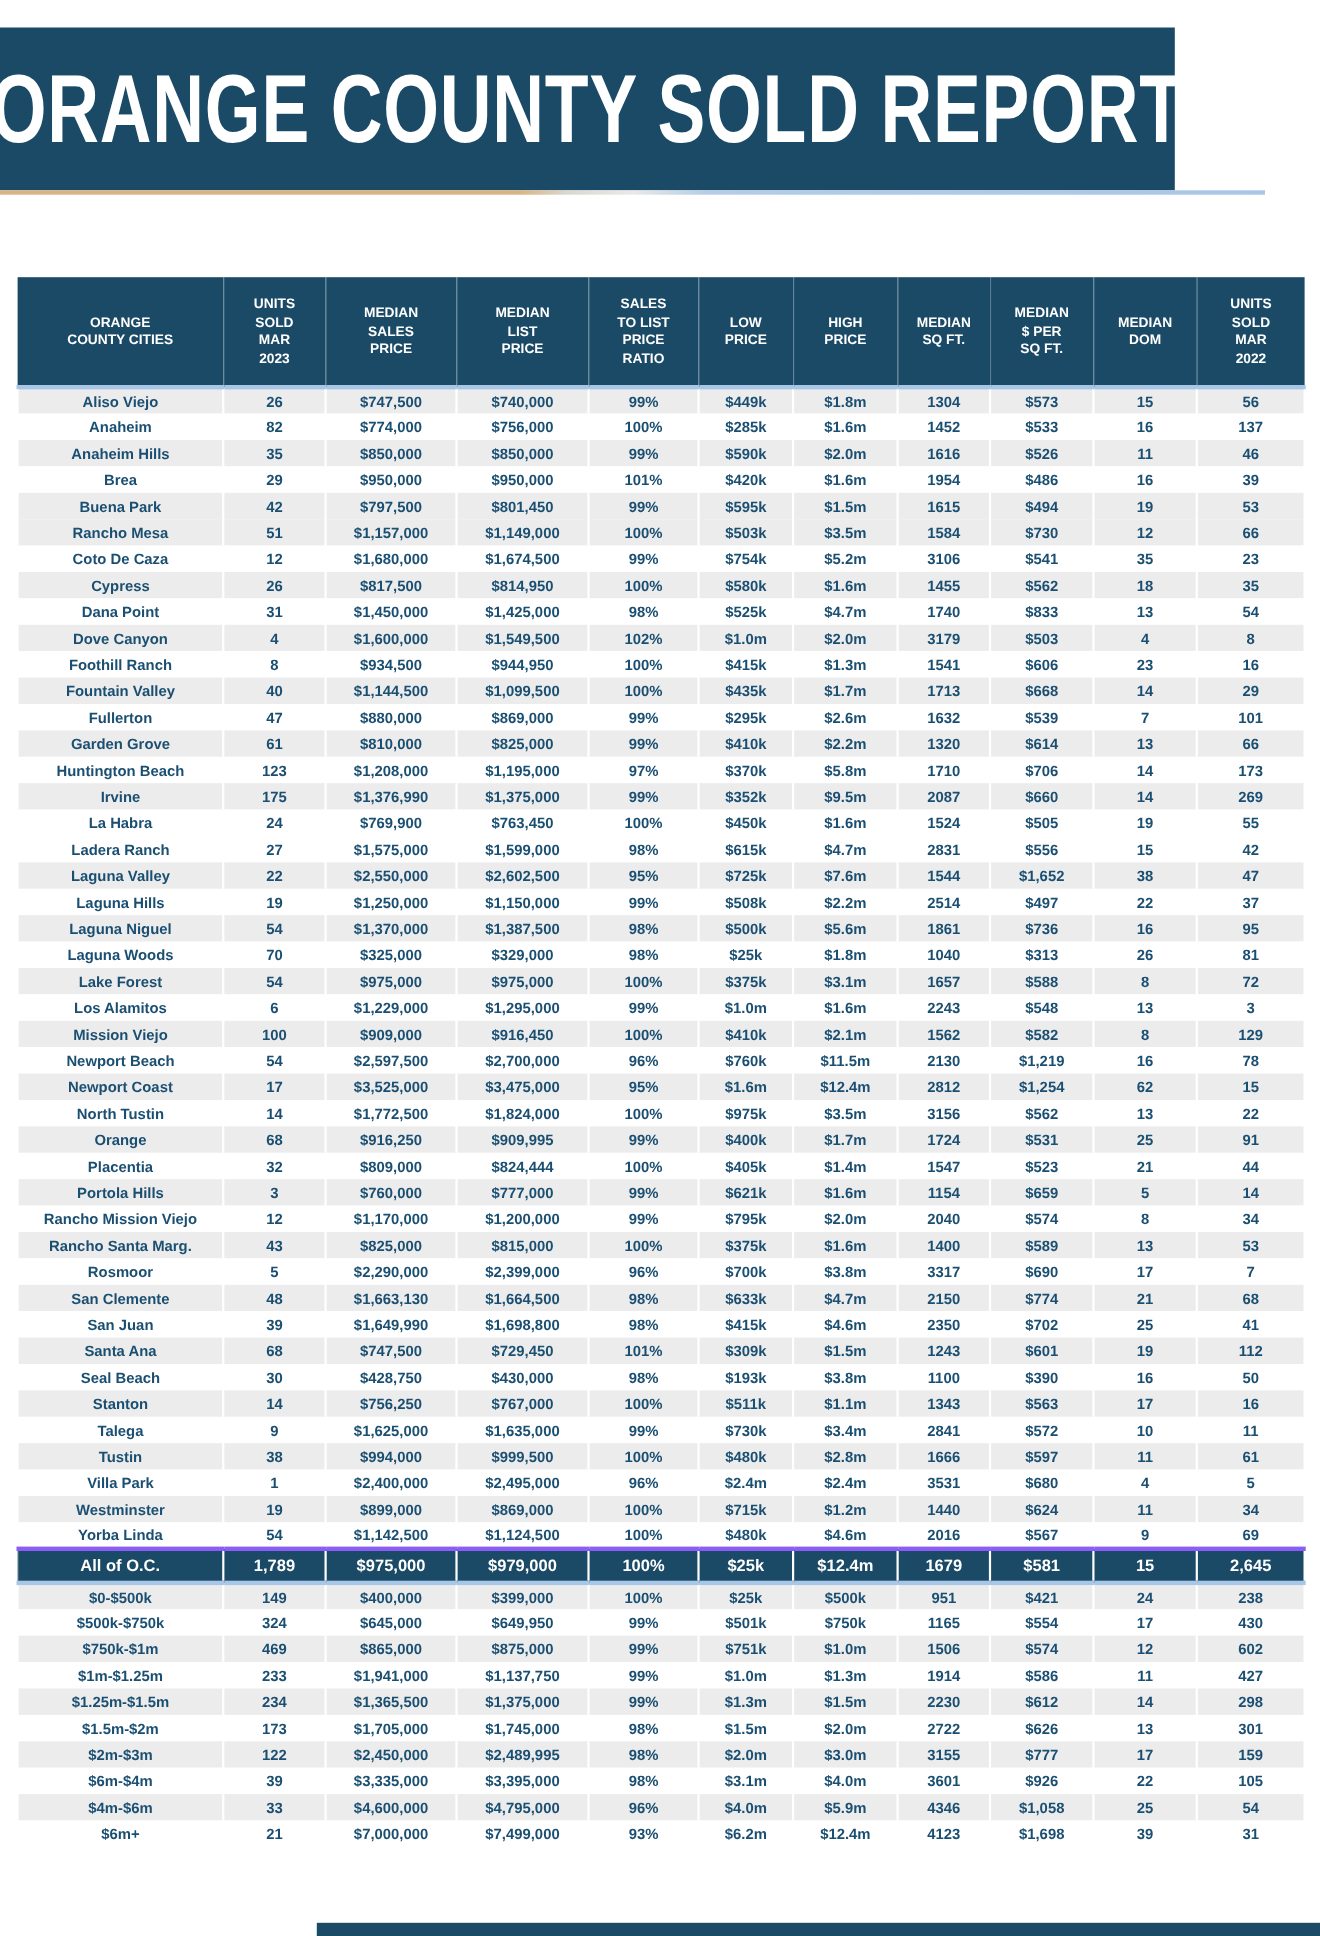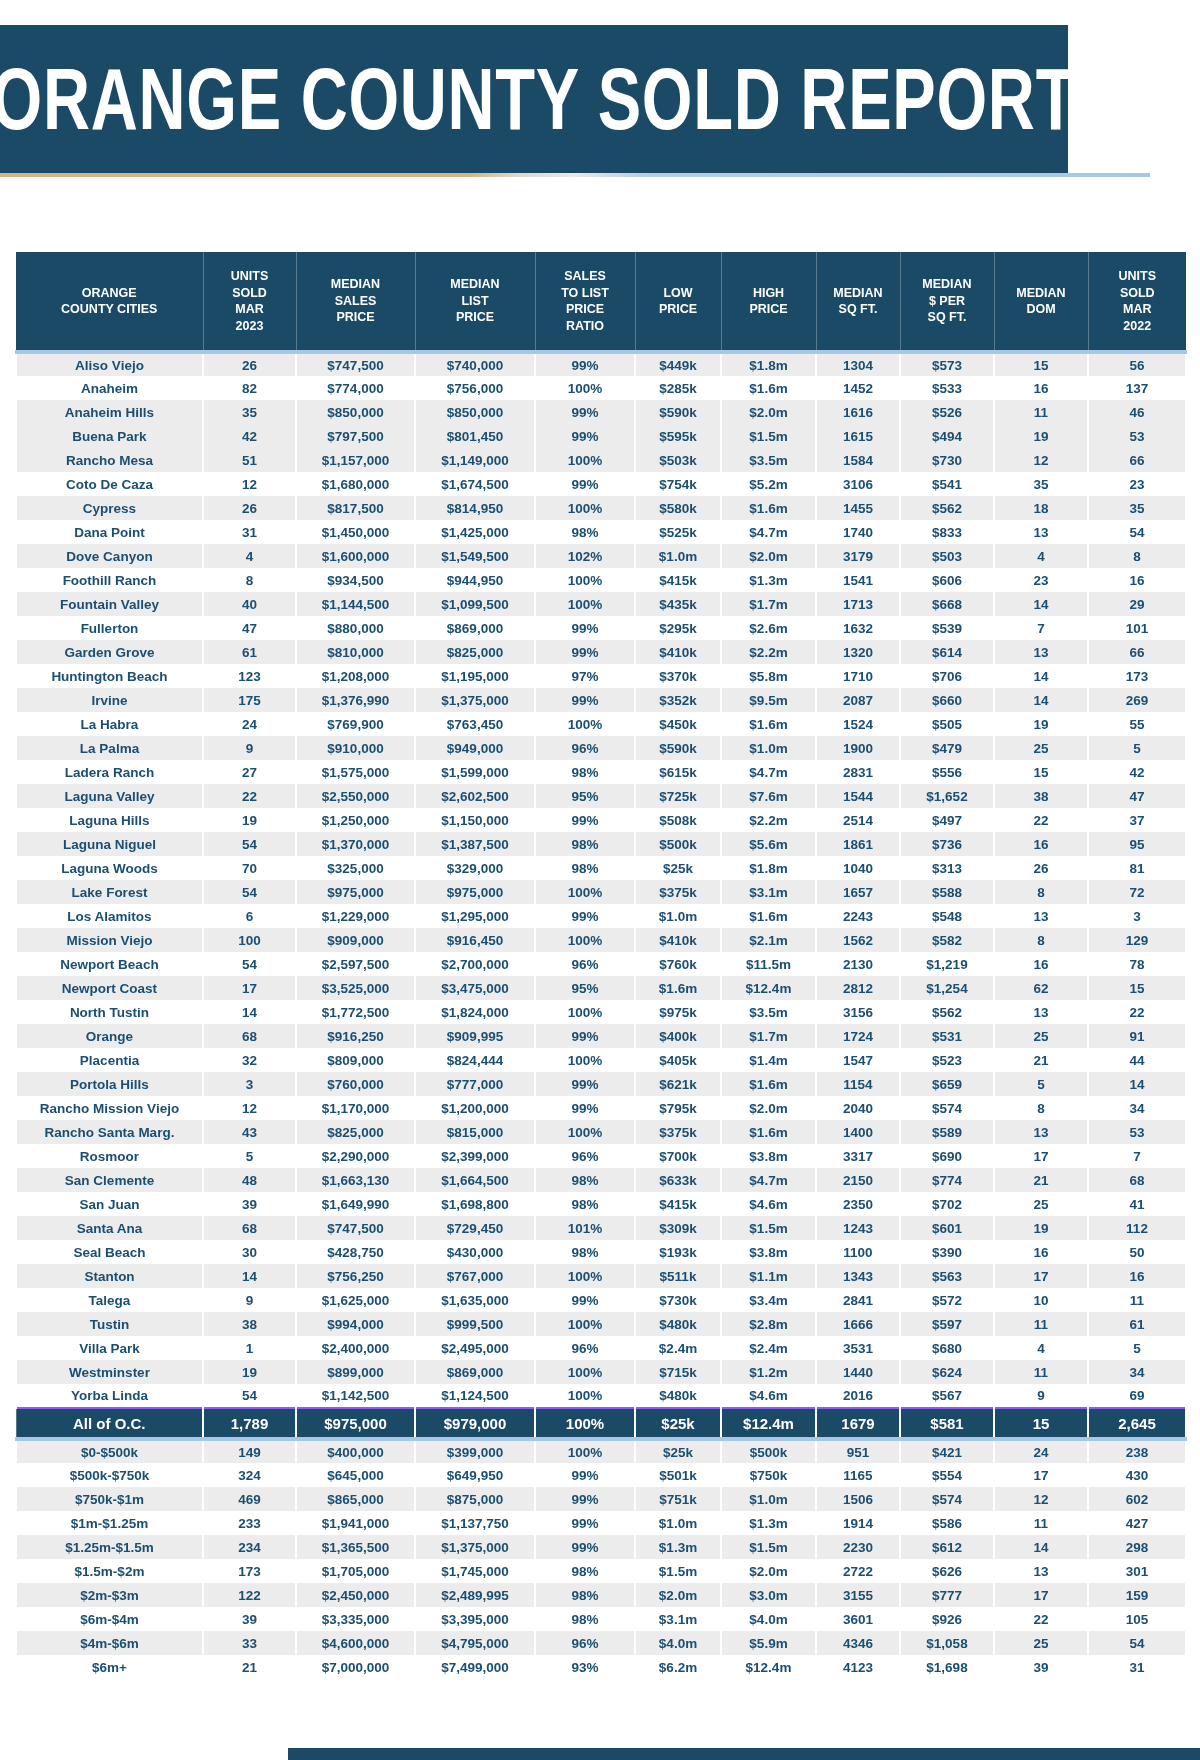--- a/index.html
+++ b/index.html
@@ -43,21 +43,21 @@
     text-align:center; vertical-align:middle;
     font-weight:bold; font-size:13.5px; color:var(--celltext,#1b4f72);
     border-left:2px solid #fff; border-right:2px solid #fff;
     background:#fff;
   }
   tr.stripe td { background:var(--stripe,#ececec); }
   tr.summary td {
     background:var(--navy,#1b4a67); color:#fff;
     font-size:15px; height:31px;
     border-left:1px solid rgba(255,255,255,0.25);
-    border-top:2px solid #8b5cf6;
+    border-top:4px solid #8b5cf6;
     border-bottom:4px solid var(--band,#a8c6e6);
   }
   .footer-bar {
     position:absolute; left:288px; top:1748px; width:912px; height:12px;
     background:var(--navy,#1b4a67);
   }
 </style>
 </head>
 <body>
 
@@ -148,20 +148,33 @@
         <td>$850,000</td>
         <td>$850,000</td>
         <td>99%</td>
         <td>$590k</td>
         <td>$2.0m</td>
         <td>1616</td>
         <td>$526</td>
         <td>11</td>
         <td>46</td>
       </tr>
+      <tr>
+        <td>Brea</td>
+        <td>29</td>
+        <td>$950,000</td>
+        <td>$950,000</td>
+        <td>101%</td>
+        <td>$420k</td>
+        <td>$1.6m</td>
+        <td>1954</td>
+        <td>$486</td>
+        <td>16</td>
+        <td>39</td>
+      </tr>
       <tr class="stripe">
         <td>Buena Park</td>
         <td>42</td>
         <td>$797,500</td>
         <td>$801,450</td>
         <td>99%</td>
         <td>$595k</td>
         <td>$1.5m</td>
         <td>1615</td>
         <td>$494</td>
@@ -317,33 +330,20 @@
         <td>$769,900</td>
         <td>$763,450</td>
         <td>100%</td>
         <td>$450k</td>
         <td>$1.6m</td>
         <td>1524</td>
         <td>$505</td>
         <td>19</td>
         <td>55</td>
       </tr>
-      <tr class="stripe">
-        <td>La Palma</td>
-        <td>9</td>
-        <td>$910,000</td>
-        <td>$949,000</td>
-        <td>96%</td>
-        <td>$590k</td>
-        <td>$1.0m</td>
-        <td>1900</td>
-        <td>$479</td>
-        <td>25</td>
-        <td>5</td>
-      </tr>
       <tr>
         <td>Ladera Ranch</td>
         <td>27</td>
         <td>$1,575,000</td>
         <td>$1,599,000</td>
         <td>98%</td>
         <td>$615k</td>
         <td>$4.7m</td>
         <td>2831</td>
         <td>$556</td>

